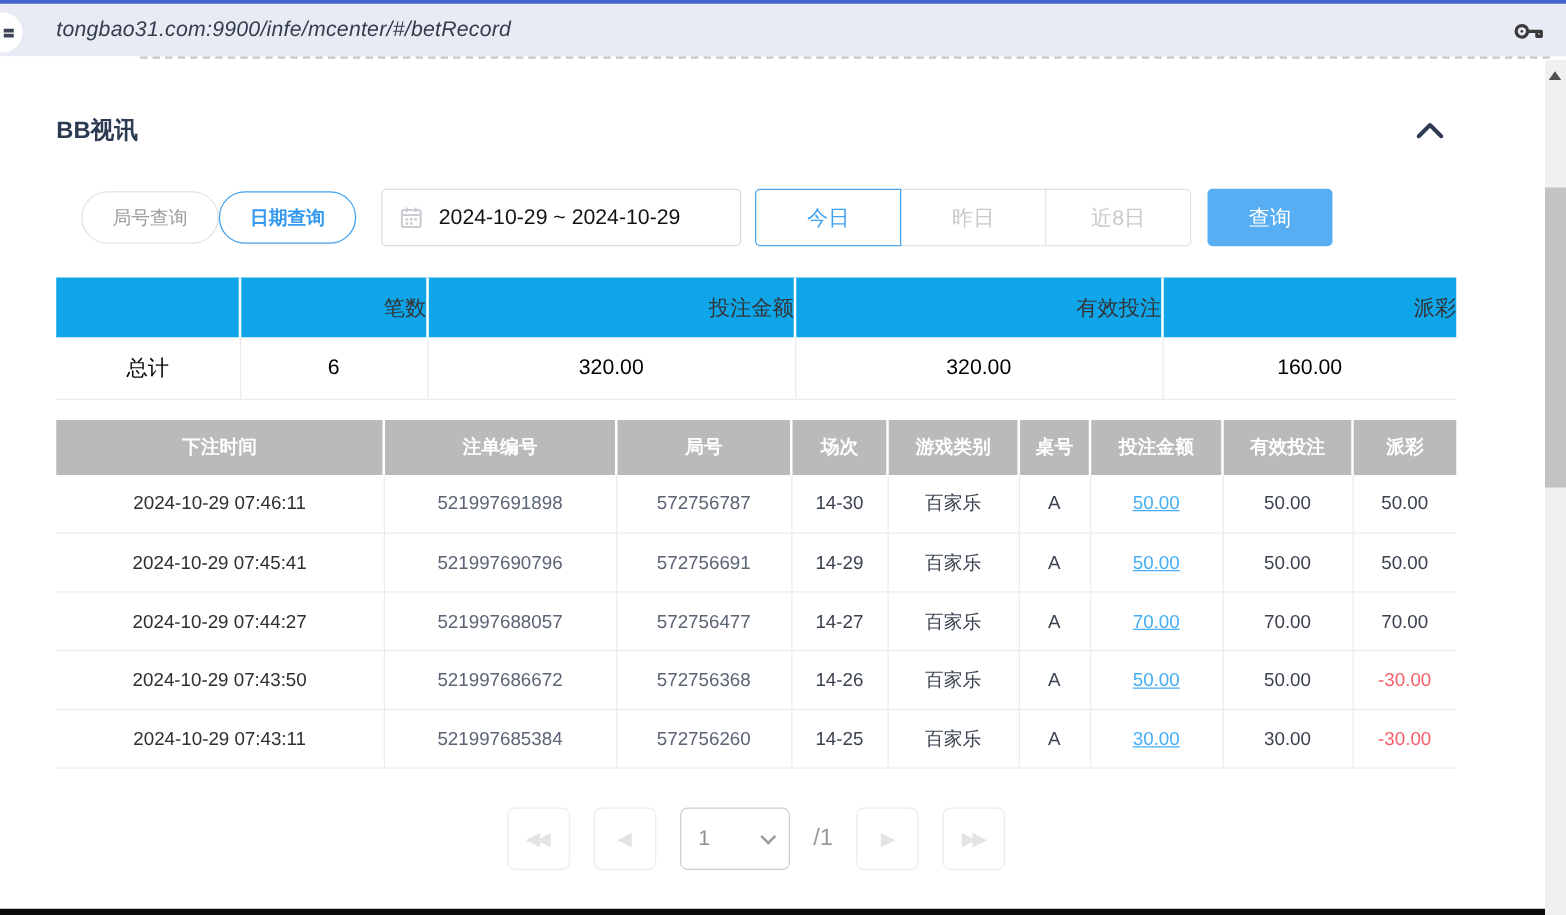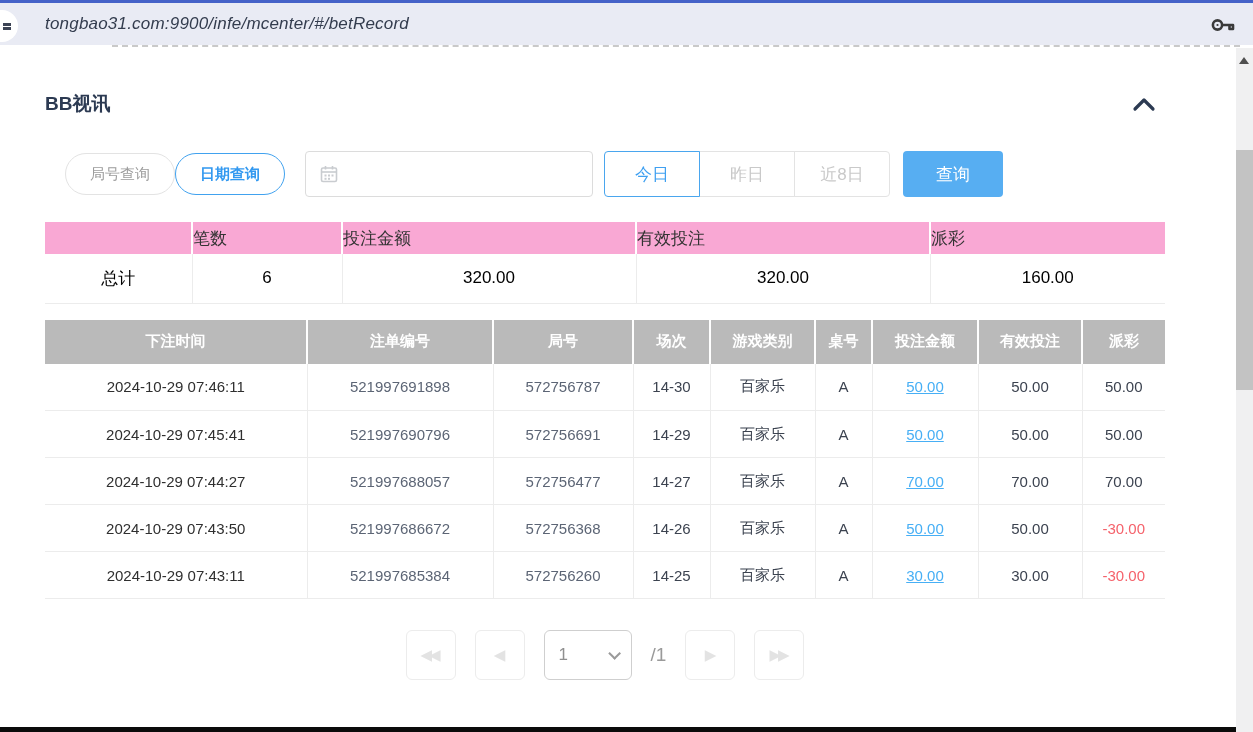--- a/index.html
+++ b/index.html
@@ -30,33 +30,33 @@
   .filter-row { margin-top:34px; display:flex; align-items:center; }
   .pill { height:42px; padding:0 24px; border-radius:21px; background:#fff;
           font-size:15px; cursor:pointer; }
   .pill.active { border:1px solid #41a2ef; color:#3399f0; font-weight:bold; }
   .pill.inactive { border:1px solid #e3e3e3; color:#9b9b9b; margin-left:20px; }
   .date-input { margin-left:20px; width:288px; height:46px; border:1px solid #dcdcdc;
                 border-radius:4px; display:flex; align-items:center; padding:0 14px; gap:13px;
                 background:#fff; cursor:pointer; }
   .date-input .date-value { font-size:17px; color:#111; }
   .range-group { margin-left:11px; display:flex; }
-  .range-btn { width:96px; height:46px; background:#fff; border:1px solid #e3e3e3;
+  .range-btn { width:117px; height:46px; background:#fff; border:1px solid #e3e3e3;
                color:#c9c9c9; font-size:17px; cursor:pointer; margin-left:-1px; }
   .range-btn:first-child { margin-left:0; border-radius:4px 0 0 4px; }
   .range-btn:last-child { border-radius:0 4px 4px 0; }
   .range-btn.active { border:1px solid #4aa6ee; color:#3fa0f1; position:relative; z-index:1; }
   .search-btn { margin-left:13px; width:100px; height:46px; background:#57aef2; color:#fff;
                 border:none; border-radius:4px; font-size:17px; cursor:pointer; }
 
   
   table { border-collapse:collapse; table-layout:fixed; width:1120px; }
   .summary-table { margin-top:25px; }
-  .summary-table th { height:32px; background:#f9a8d4; font-size:17px; font-weight:normal;
-                      color:#333; text-align:left; }
+  .summary-table th { height:48px; background:#0ea5e9; font-size:17px; font-weight:normal;
+                      color:#333; text-align:right; }
   .summary-table th + th { border-left:2px solid #fff; }
   .summary-table td { height:49px; background:#fff; font-size:17px; color:#000;
                       text-align:center; border-bottom:1px solid #ececec; }
   .summary-table td + td { border-left:1px solid #ececec; }
 
   
   .bet-table { margin-top:16px; }
   .bet-table th { height:44px; background:#bababa; color:#fff; font-size:15px; font-weight:bold;
                   text-align:center; }
   .bet-table th + th { border-left:2px solid #fff; }
@@ -128,20 +128,21 @@
           <line x1="1.5" y1="7" x2="16.5" y2="7" stroke="#c9ccd0" stroke-width="1.6"></line>
           <line x1="5.5" y1="1" x2="5.5" y2="4.5" stroke="#c9ccd0" stroke-width="1.6"></line>
           <line x1="12.5" y1="1" x2="12.5" y2="4.5" stroke="#c9ccd0" stroke-width="1.6"></line>
           <rect x="4.5" y="9.5" width="2" height="2" fill="#c9ccd0"></rect>
           <rect x="8" y="9.5" width="2" height="2" fill="#c9ccd0"></rect>
           <rect x="11.5" y="9.5" width="2" height="2" fill="#c9ccd0"></rect>
           <rect x="4.5" y="12.8" width="2" height="2" fill="#c9ccd0"></rect>
           <rect x="8" y="12.8" width="2" height="2" fill="#c9ccd0"></rect>
         </svg>
       </span>
+      <span class="date-value">2024-10-29 ~ 2024-10-29</span>
     </div>
 
     <div class="range-group">
       <button class="range-btn active">今日</button>
       <button class="range-btn">昨日</button>
       <button class="range-btn">近8日</button>
     </div>
 
     <button class="search-btn">查询</button>
   </div>

